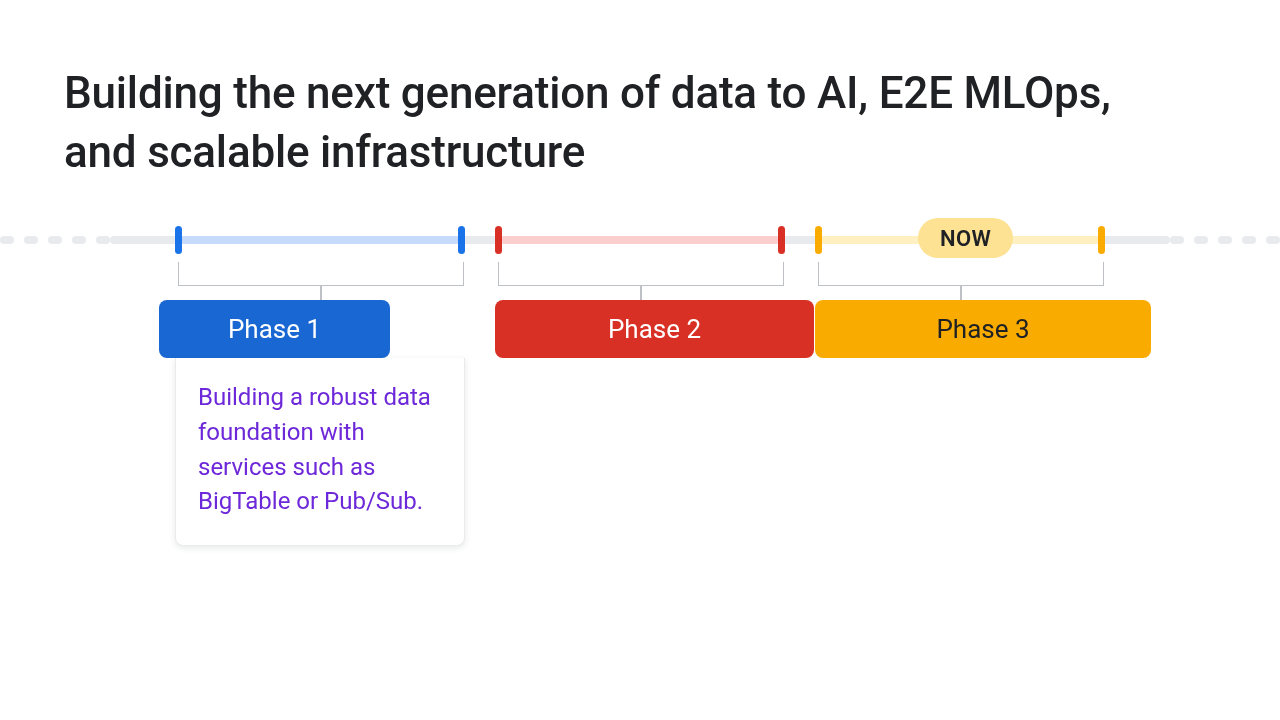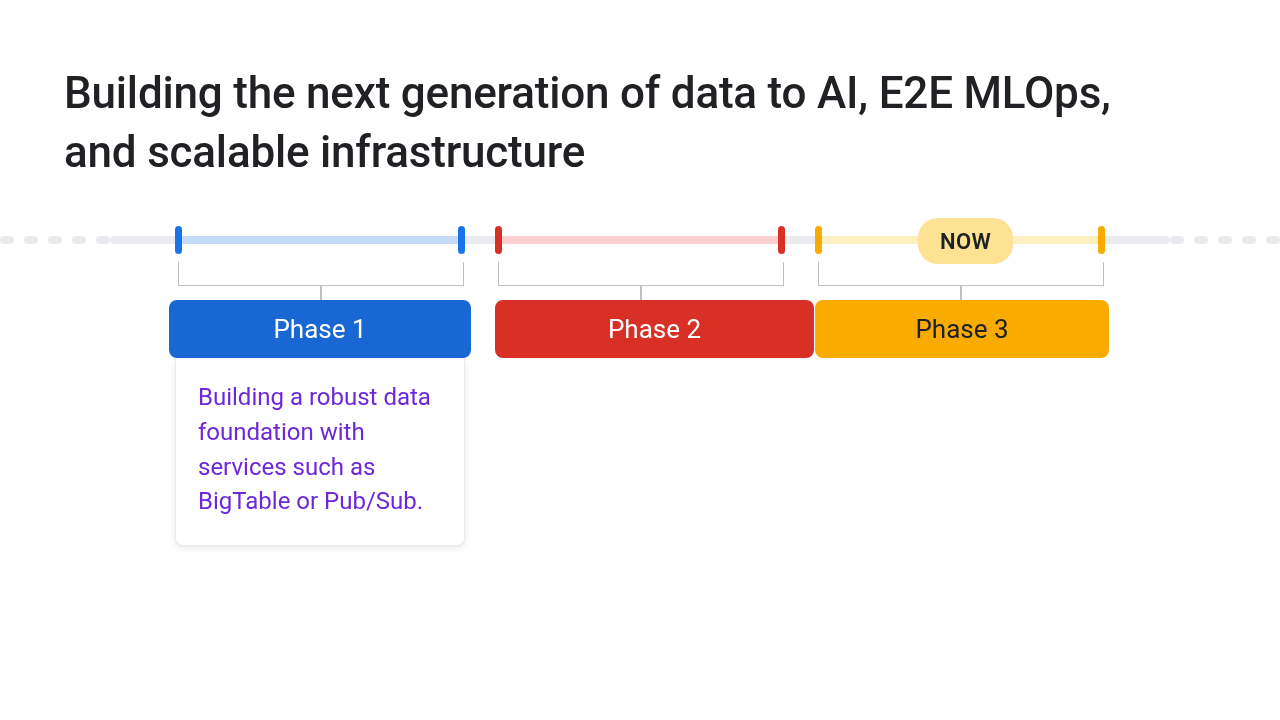--- a/index.html
+++ b/index.html
@@ -66,21 +66,21 @@
   .blue       { background: #1a73e8; }
   .red-light  { background: #fbcfce; }
   .red        { background: #d93025; }
   .yel-light  { background: #fff0c1; }
   .yel        { background: #f9ab00; }
 
   
   .now-pill {
     position: absolute;
     top: -14px;
-    height: 46px;
+    height: 40px;
     padding: 8px 22px;
     background: #fde293;
     border-radius: 20px;
     font-size: 22px;
     font-weight: 600;
     color: #202124;
     display: flex;
     align-items: center;
     letter-spacing: 0.4px;
   }
@@ -175,19 +175,19 @@
 
 <div class="bracket" style="left:178px; width:286px;"></div>
 <div class="bracket-stem" style="left:320px;"></div>
 
 <div class="bracket" style="left:498px; width:286px;"></div>
 <div class="bracket-stem" style="left:640px;"></div>
 
 <div class="bracket" style="left:818px; width:286px;"></div>
 <div class="bracket-stem" style="left:960px;"></div>
 
-<div class="phase-label blue" style="left:169px; width:302px;text-align:right;">Phase 1</div>
+<div class="phase-label blue" style="left:159px; width:231px;text-align:right;">Phase 1</div>
 <div class="phase-label red" style="left:495px; width:319px;">Phase 2</div>
-<div class="phase-label yel" style="left:815px; width:294px;">Phase 3</div>
+<div class="phase-label yel" style="left:815px; width:336px;">Phase 3</div>
 
 <div class="desc-card" style="left:175px; width:290px;">
   <span>Building a robust data foundation with services such as BigTable or Pub/Sub.</span>
 </div>
 
 </body></html>

